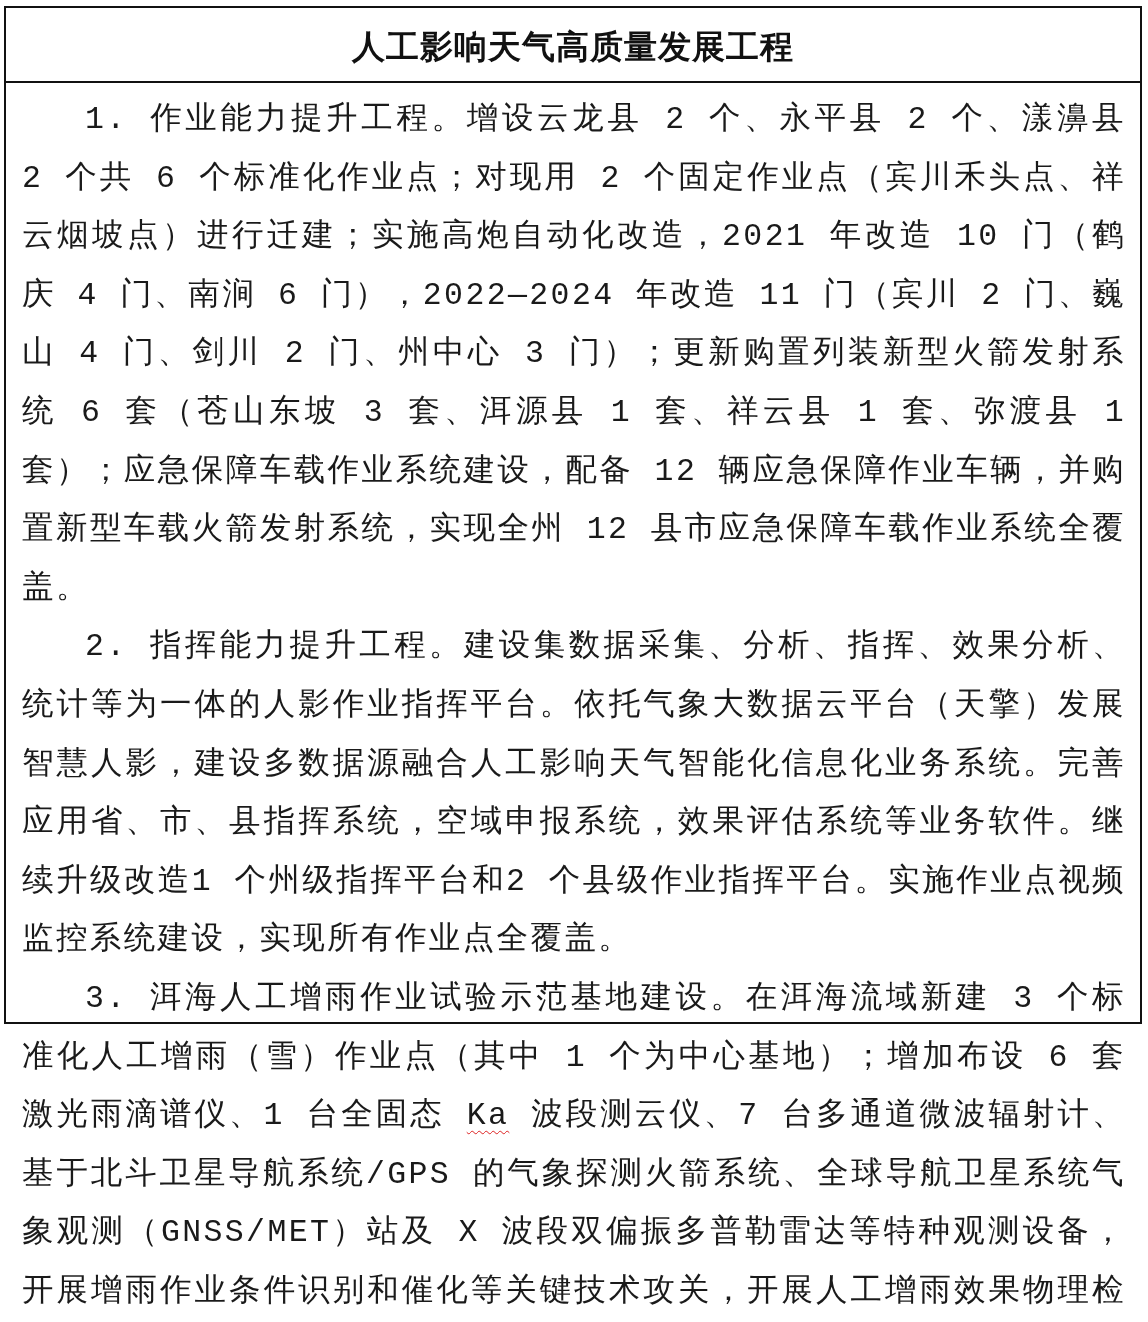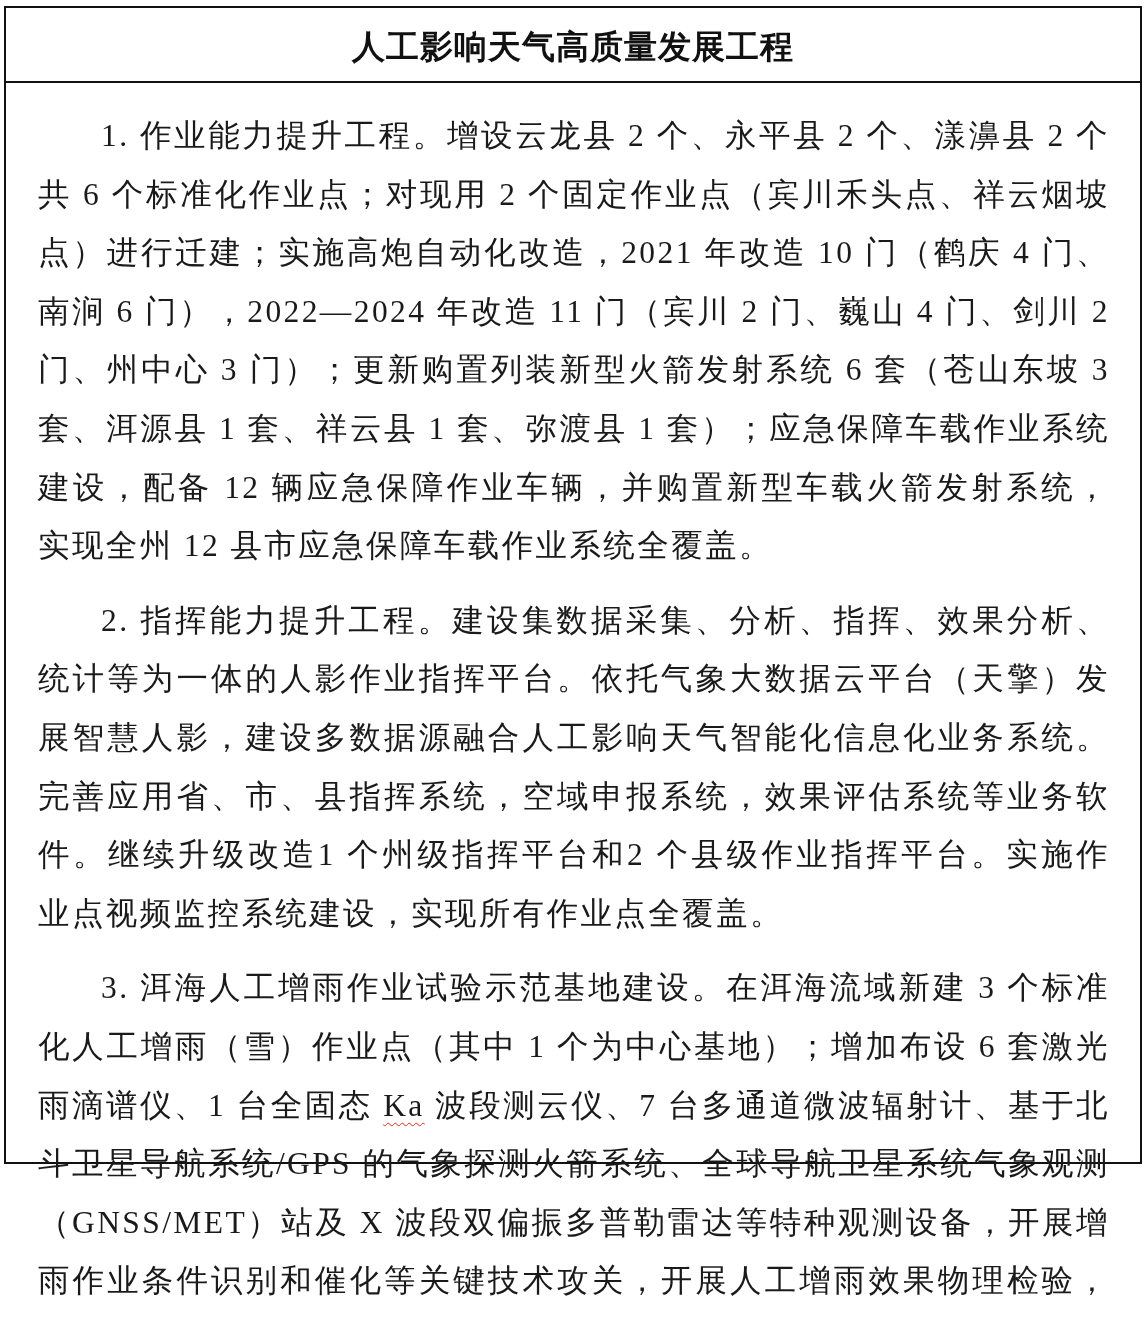--- a/index.html
+++ b/index.html
@@ -11,21 +11,21 @@
       width: 1148px;
       height: 1322px;
       position: relative;
       overflow: hidden;
     }
     .doc-table {
       position: absolute;
       left: 4px;
       top: 6px;
       width: 1138px;
-      height: 1158px;
+      height: 1018px;
       border: 2px solid #111111;
       box-sizing: border-box;
       background: #ffffff;
     }
     .header-cell {
       height: 75px;
       border-bottom: 2px solid #111111;
       display: flex;
       align-items: center;
       justify-content: center;
@@ -37,29 +37,29 @@
       font-size: 33px;
       color: #111111;
       letter-spacing: 1px;
       padding-top: 6px;
     }
     .body-cell {
       padding: 8px 14px 0 16px;
       box-sizing: border-box;
     }
     .para {
-      font-family: Liberation Serif, serif;
+      font-family: Liberation Mono, monospace;
       font-size: 31.5px;
       line-height: 58.6px;
       color: #1a1a1a;
       text-align: justify;
       text-align-last: left;
       text-indent: 2em;
       letter-spacing: 2.4px;
-      margin: 16px;
+      margin: 0;
       word-break: break-all;
     }
     .spell-mark {
       text-decoration: underline wavy #d22;
       text-decoration-thickness: 1px;
       text-underline-offset: 6px;
     }
   </style>
 </head>
 <body>

